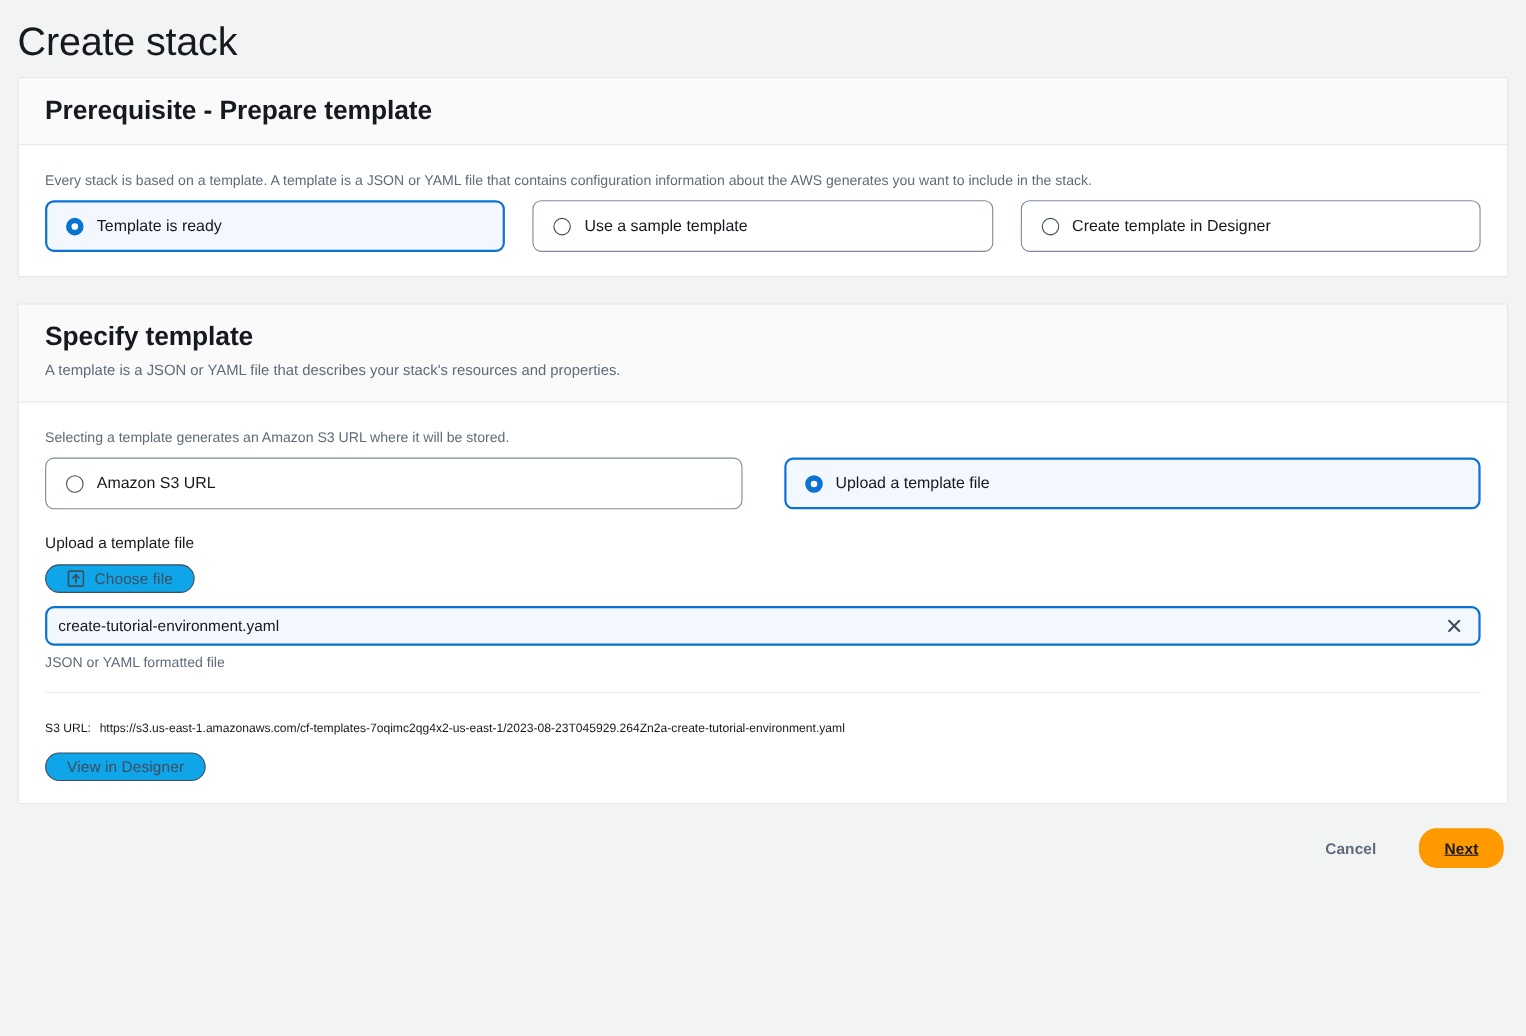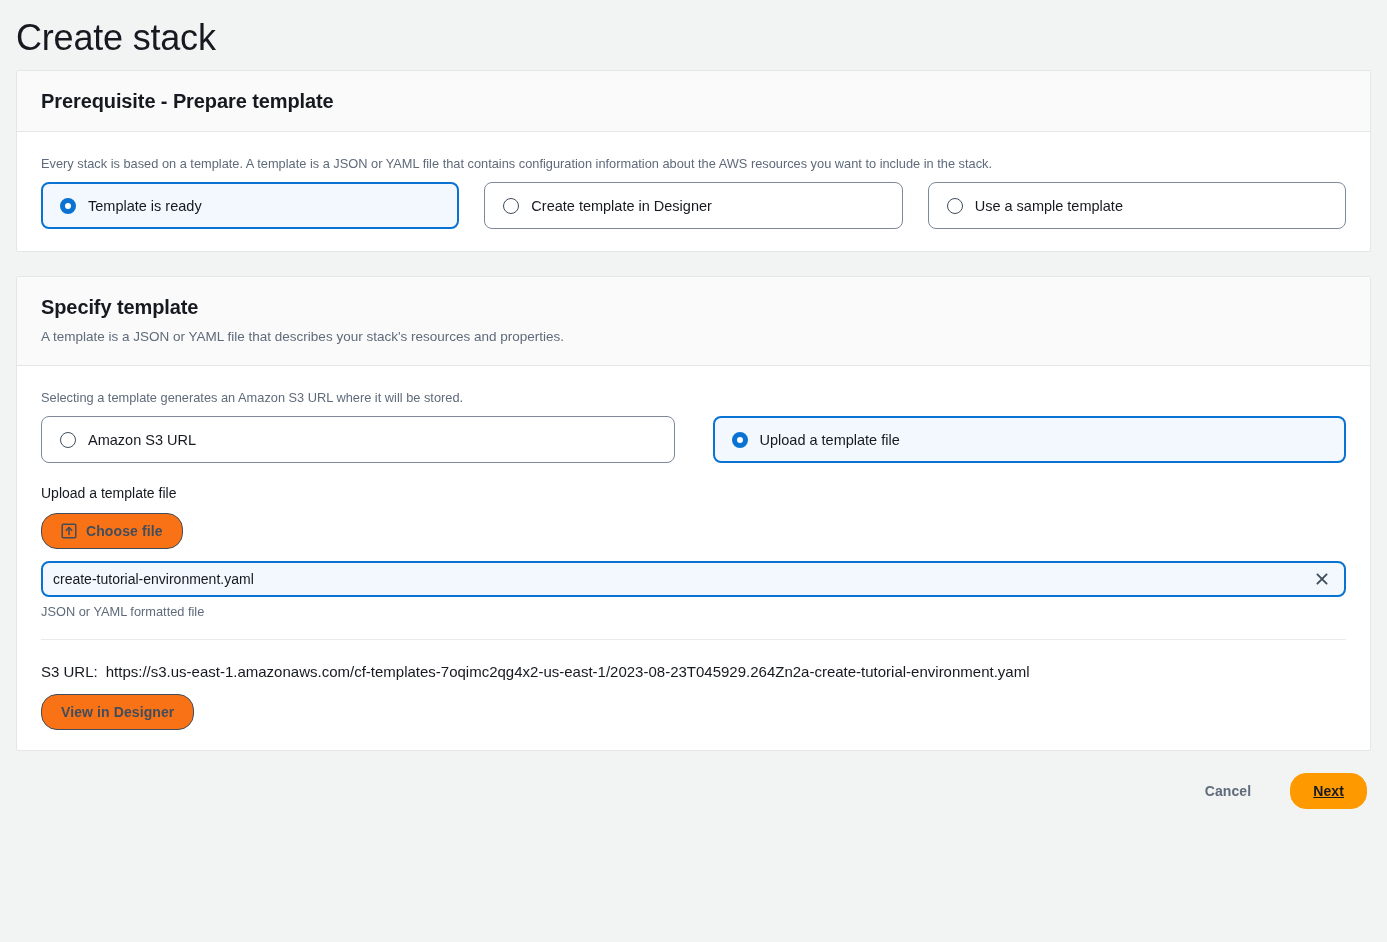--- a/index.html
+++ b/index.html
@@ -39,21 +39,21 @@
     border-radius: 2px;
   }
   .card-gap { height: 24px; }
 
   .card-header {
     background: #fafafa;
     border-bottom: 1px solid #e4e6e7;
     padding: 18px 24px 18px 24px;
   }
   .card-title {
-    font-size: 20px;
+    font-size: 24px;
     font-weight: bold;
     color: #16191f;
     line-height: 24px;
     letter-spacing: -0.1px;
   }
   .card-subtitle {
     font-size: 13.5px;
     color: #5f6b7a;
     line-height: 20px;
     margin-top: 8px;
@@ -129,28 +129,28 @@
   }
 
   
   .btn {
     display: inline-flex;
     align-items: center;
     justify-content: center;
     gap: 9px;
     font-family: "Liberation Sans", sans-serif;
     font-size: 14px;
-    font-weight: bold;
+    font-weight: normal;
     border-radius: 16px;
     cursor: pointer;
-    background: #f97316;
+    background: #0ea5e9;
     border: 1px solid #414d5c;
     color: #414d5c;
     padding: 0 19px;
-    height: 36px;
+    height: 26px;
     letter-spacing: 0.1px;
   }
   .btn-primary {
     background: #ff9900;
     border: 1px solid #ff9900;
     color: #16191f;
     font-weight: bold;
     padding: 4px 22px;
     height: 36px;
     text-decoration: underline;
@@ -200,21 +200,21 @@
 
   
   .divider {
     border-top: 1px solid #e9ebed;
     margin: 18px 0 0 0;
   }
   .s3-row {
     padding: 18px 24px 20px 24px;
   }
   .s3-line {
-    font-size: 15px;
+    font-size: 11px;
     color: #16191f;
     line-height: 20px;
     white-space: nowrap;
   }
   .s3-label { margin-right: 8px; }
   .s3-value { }
 
   
   .footer {
     display: flex;
@@ -230,37 +230,37 @@
 
 <div class="page">
 
   <div class="page-title">Create stack</div>
 
   <div class="card" style="margin-top:14px;">
     <div class="card-header">
       <div class="card-title">Prerequisite - Prepare template</div>
     </div>
     <div class="card-body">
-      <div class="field-desc">Every stack is based on a template. A template is a JSON or YAML file that contains configuration information about the AWS resources you want to include in the stack.</div>
+      <div class="field-desc">Every stack is based on a template. A template is a JSON or YAML file that contains configuration information about the AWS generates you want to include in the stack.</div>
 
       <div class="tile-row">
 
         <div class="tile selected">
           <span class="radio checked"></span>
           <span class="tile-label">Template is ready</span>
         </div>
 
         <div class="tile">
           <span class="radio"></span>
-          <span class="tile-label">Create template in Designer</span>
+          <span class="tile-label">Use a sample template</span>
         </div>
 
         <div class="tile">
           <span class="radio"></span>
-          <span class="tile-label">Use a sample template</span>
+          <span class="tile-label">Create template in Designer</span>
         </div>
 
       </div>
     </div>
   </div>
 
   <div class="card-gap"></div>
 
   <div class="card">
     <div class="card-header">

